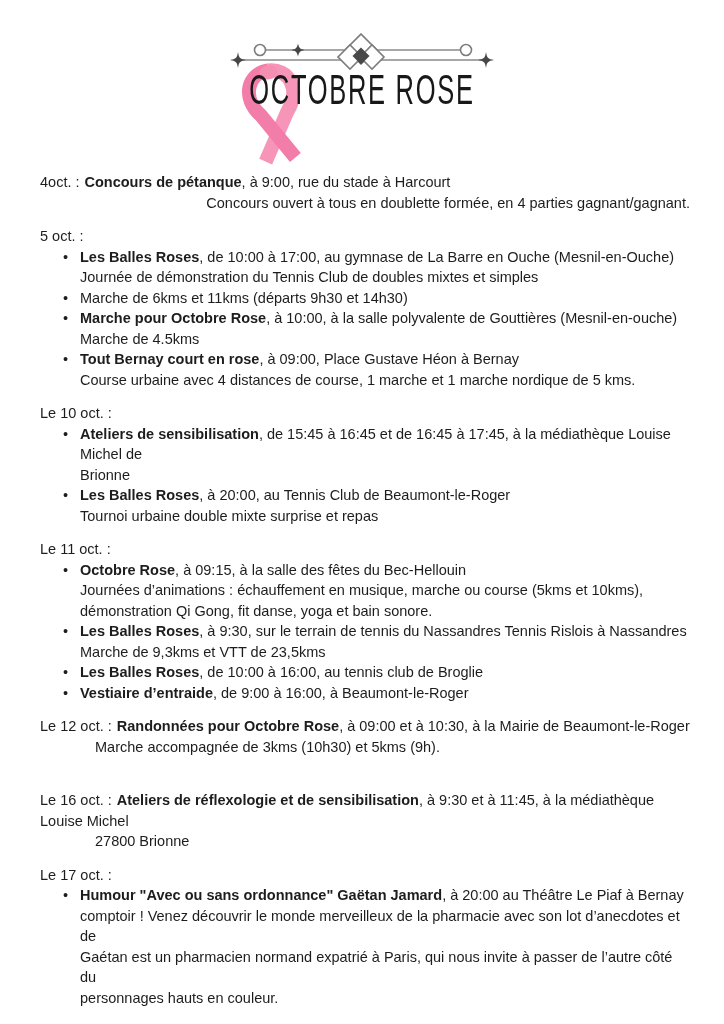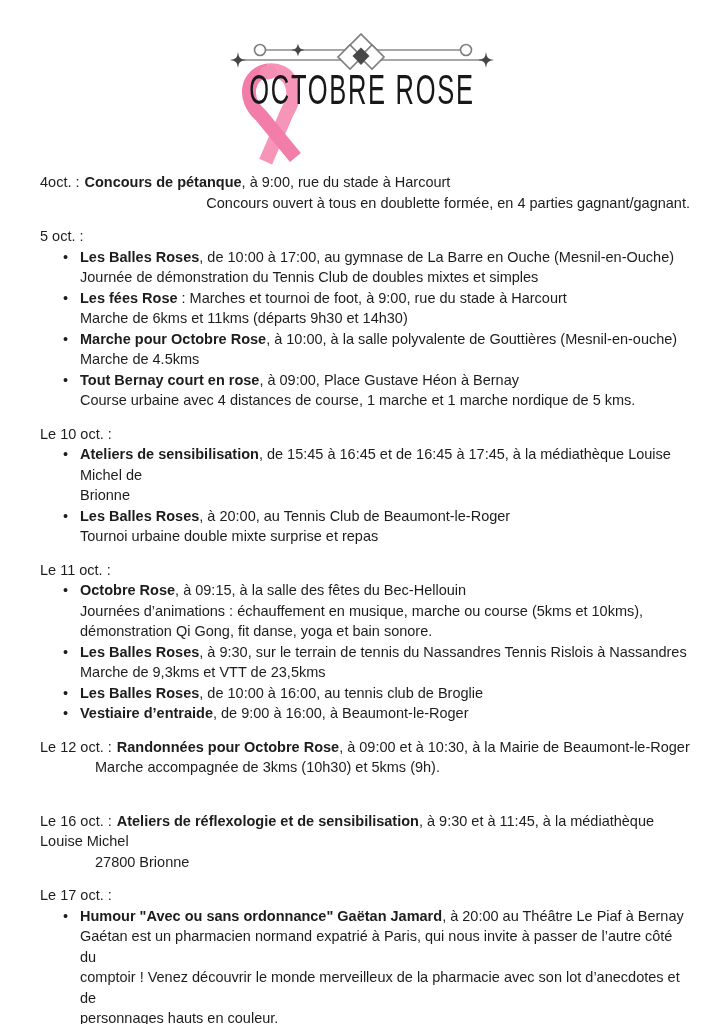--- a/index.html
+++ b/index.html
@@ -81,21 +81,20 @@
       <div class="bullet">
         <span class="dot"></span>
         <div class="bcontent">
           <p class="line"><b class="evt">Les Balles Roses</b><span>, de 10:00 à 17:00, au gymnase de La Barre en Ouche (Mesnil-en-Ouche)</span></p>
           <p class="line">Journée de démonstration du Tennis Club de doubles mixtes et simples</p>
         </div>
       </div>
       <div class="bullet">
         <span class="dot"></span>
         <div class="bcontent">
-          <p class="line"><b class="evt">Les fées Rose</b><span> : Marches et tournoi de foot, à 9:00, rue du stade à Harcourt</span></p>
           <p class="line">Marche de 6kms et 11kms (départs 9h30 et 14h30)</p>
         </div>
       </div>
       <div class="bullet">
         <span class="dot"></span>
         <div class="bcontent">
           <p class="line"><b class="evt">Marche pour Octobre Rose</b><span>, à 10:00, à la salle polyvalente de Gouttières (Mesnil-en-ouche)</span></p>
           <p class="line">Marche de 4.5kms</p>
         </div>
       </div>
@@ -166,22 +165,22 @@
       <p class="line"><span class="day">Le 16 oct. :</span><b class="evt">Ateliers de réflexologie et de sensibilisation</b><span>, à 9:30 et à 11:45, à la médiathèque Louise Michel</span></p>
       <p class="line ind-b">27800 Brionne</p>
     </div>
 
     <div class="section">
       <p class="line">Le 17 oct. :</p>
       <div class="bullet">
         <span class="dot"></span>
         <div class="bcontent">
           <p class="line"><b class="evt">Humour "Avec ou sans ordonnance" Gaëtan Jamard</b><span>, à 20:00 au Théâtre Le Piaf à Bernay</span></p>
+          <p class="line">comptoir ! Venez découvrir le monde merveilleux de la pharmacie avec son lot d’anecdotes et de</p>
           <p class="line">Gaétan est un pharmacien normand expatrié à Paris, qui nous invite à passer de l’autre côté du</p>
-          <p class="line">comptoir ! Venez découvrir le monde merveilleux de la pharmacie avec son lot d’anecdotes et de</p>
           <p class="line">personnages hauts en couleur.</p>
         </div>
       </div>
 
     </div>
 
   </div>
 </div>
 
 </body></html>

